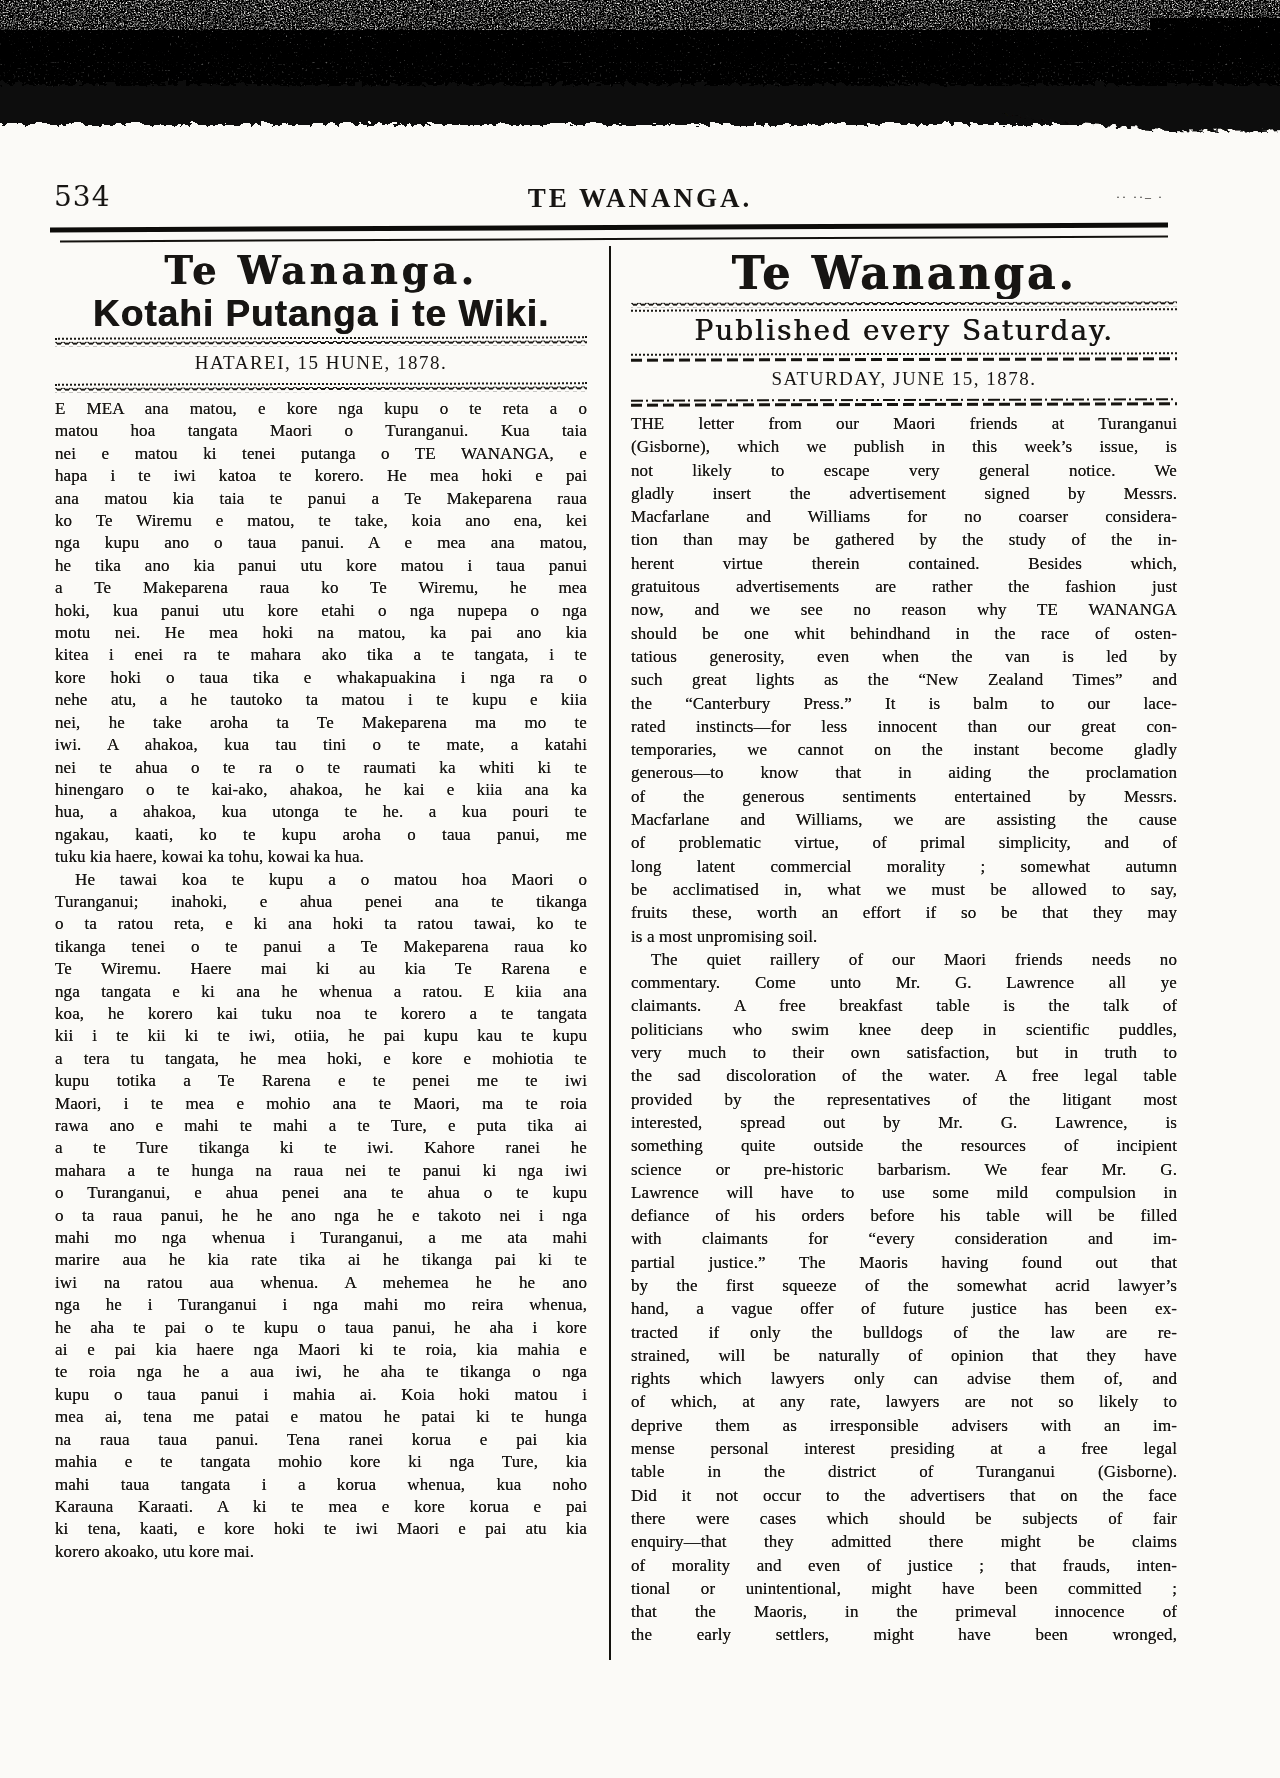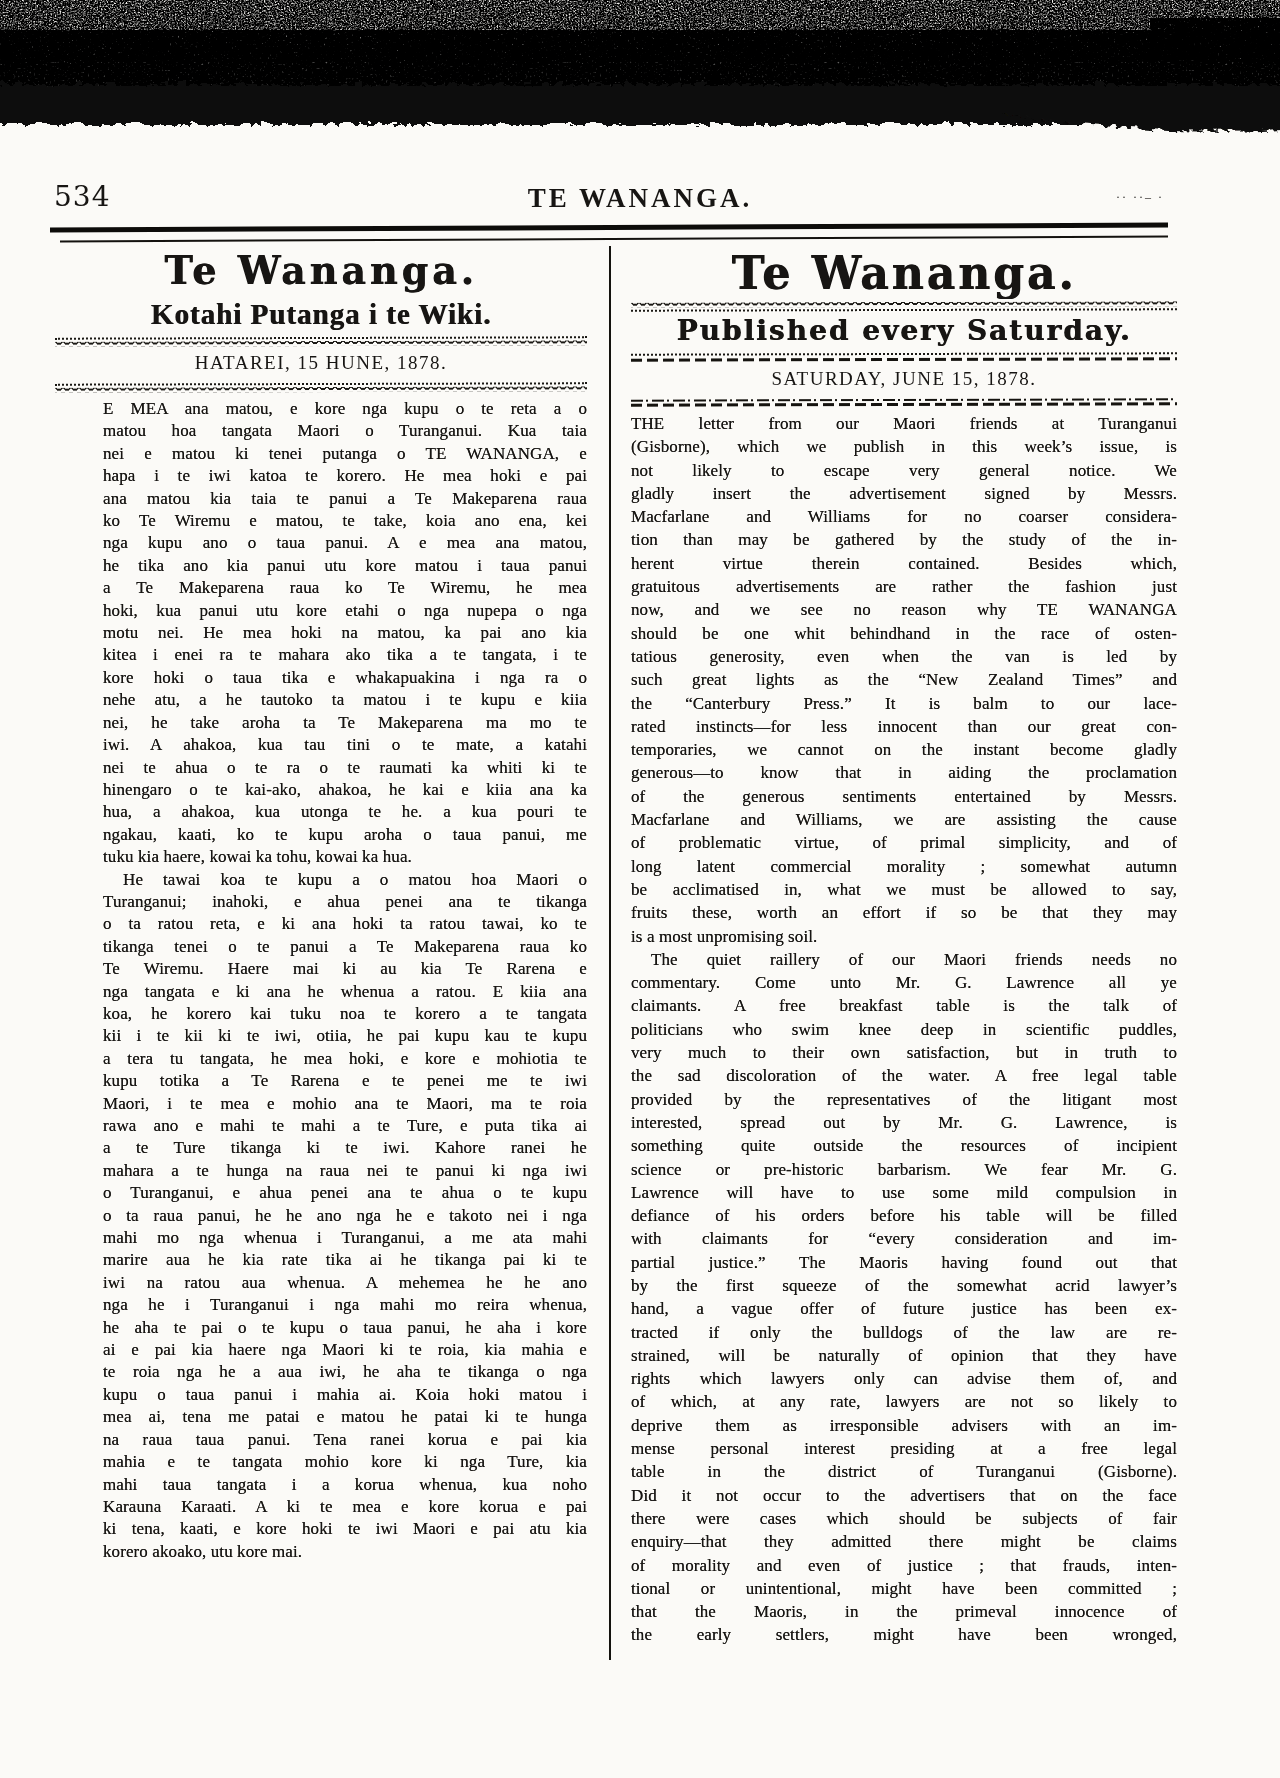--- a/index.html
+++ b/index.html
@@ -19,39 +19,39 @@
   .head-rule-1{position:absolute;left:50px;right:112px;top:225px;height:5px;background:#0d0c0a;transform:rotate(-0.25deg);}
   .head-rule-2{position:absolute;left:60px;right:112px;top:238px;height:2px;background:#14120f;transform:rotate(-0.25deg);}
   
   .columns{position:absolute;left:55px;top:246px;width:1122px;display:flex;align-items:flex-start;}
   .col-left{width:532px;}
   .divider{width:2px;background:#14120f;height:1414px;margin:0 20px 0 22px;}
   .col-right{flex:1;}
   
   .mast-title{font-family:"DejaVu Serif",serif;font-weight:bold;text-align:center;
     font-size:38px;line-height:48px;letter-spacing:4px;text-shadow:0.7px 0 currentColor;transform:scaleY(1.04);}
-  .mast-sub-left{font-family:Liberation Serif, serif;font-weight:bold;text-align:center;
-    font-size:29px;line-height:40px;letter-spacing:1px;text-shadow:0.6px 0 currentColor;}
+  .mast-sub-left{font-family:Liberation Sans, sans-serif;font-weight:bold;text-align:center;
+    font-size:37px;line-height:40px;letter-spacing:1px;text-shadow:0.6px 0 currentColor;}
   .mast-title-r{font-family:"DejaVu Serif",serif;font-weight:bold;text-align:center;
     font-size:44px;line-height:54px;letter-spacing:3px;text-shadow:0.8px 0 currentColor;transform:scaleY(1.04);}
-  .mast-sub-right{font-family:"DejaVu Serif",serif;font-weight:bold;text-align:center;
+  .mast-sub-right{font-family:"DejaVu Serif",serif;font-weight:normal;text-align:center;
     font-size:28px;line-height:40px;letter-spacing:2px;text-shadow:0.6px 0 currentColor;}
   .dateline{text-align:center;font-size:19px;line-height:30px;letter-spacing:1.5px;}
   
   .scallop{height:5px;background-image:radial-gradient(circle at 4px -1.5px, transparent 3px, #1a1814 3px, #1a1814 4.4px, transparent 4.5px);
     background-size:8px 5px;background-repeat:repeat-x;transform:rotate(-0.15deg);}
   .rule-dotted{height:0;border-top:2px dotted #1a1814;transform:rotate(-0.15deg);}
   .rule-dash{height:3px;background:repeating-linear-gradient(90deg,#15130f 0 11px,transparent 11px 16px);transform:rotate(-0.15deg);}
   .rule-dashdot{height:2px;background:repeating-linear-gradient(90deg,#15130f 0 12px,transparent 12px 15px,#15130f 15px 17px,transparent 17px 21px);transform:rotate(-0.15deg);}
   .mm2{margin-top:2px;} .mm3{margin-top:3px;} .mm5{margin-top:5px;}
   
   .bodytext{margin-top:6px;}
   .tl{font-size:17px;text-align:justify;text-align-last:justify;letter-spacing:0.1px;
     text-shadow:0 0 0.4px rgba(24,21,18,0.85);white-space:nowrap;}
-  .col-left .tl{line-height:22.4px;margin-left:48px;}
+  .col-left .tl{line-height:22.4px;}
   .col-right .tl{line-height:23.3px;}
   .tl{white-space:normal;}
   .tl.end{text-align-last:left;}
   .para.indent .tl:first-child{text-indent:20px;}
 </style>
 </head>
 <body style="--ink: #171513; --paper: #fbfaf7;">
 
 <div class="scan-band">
   <svg width="1280" height="140" viewBox="0 0 1280 140">

